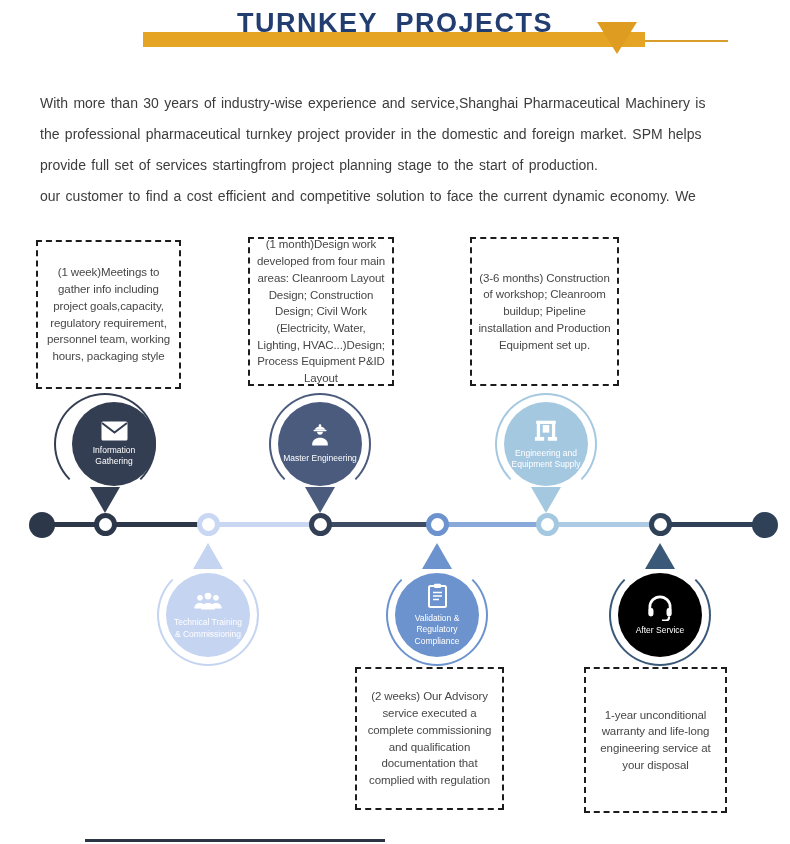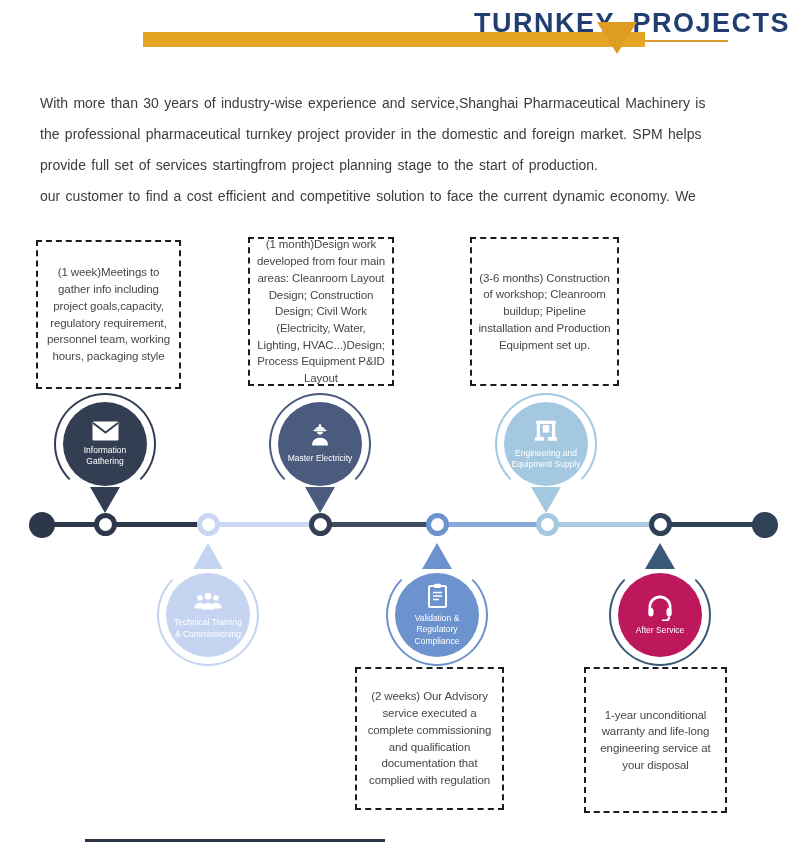--- a/index.html
+++ b/index.html
@@ -1,21 +1,21 @@
 <!DOCTYPE html>
 <html><head>
 <meta charset="utf-8">
 <style>
   html,body{margin:0;padding:0;background:#fff;}
   #page{position:relative;width:790px;height:844px;background:#fff;overflow:hidden;
         font-family:"Liberation Sans",sans-serif;}
 
   
   .title-bar{position:absolute;left:143px;top:32px;width:502px;height:15px;background:#E6A424;z-index:1;}
-  .page-title{position:absolute;left:0;right:0;top:8px;text-align:right;z-index:3;
+  .page-title{position:absolute;left:0;right:0;top:8px;text-align:center;z-index:3;
               font-size:27px;font-weight:bold;color:#223D6F;letter-spacing:1.5px;word-spacing:9px;}
   .hdr-tri{position:absolute;left:597px;top:22px;width:0;height:0;z-index:4;
            border-left:20px solid transparent;border-right:20px solid transparent;border-top:32px solid #DE9C20;}
   .hdr-line{position:absolute;left:645px;top:40px;width:83px;height:2px;background:#D99D2B;}
 
   
   .intro{position:absolute;left:40px;top:88px;width:724px;color:#3c3c3c;}
   .intro .line{height:31px;line-height:31px;white-space:nowrap;font-size:14px;word-spacing:1.5px;}
 
   
@@ -27,26 +27,26 @@
   .box2{left:470px;top:237px;width:149px;height:149px;}
   .box3{left:133px;top:667px;width:145px;height:148px;}
   .box4{left:355px;top:667px;width:149px;height:143px;}
   .box5{left:584px;top:667px;width:143px;height:146px;}
 
   
   .circle{position:absolute;width:84px;height:84px;border-radius:50%;z-index:3;
           display:flex;flex-direction:column;align-items:center;justify-content:center;}
   .circle .label{color:#fff;font-size:8.5px;text-align:center;white-space:pre-line;
                  line-height:1.3;margin-top:4px;width:82px;}
-  .c0{left:63px; top:402px;background:#343E52;}
+  .c0{left:72px; top:402px;background:#343E52;}
   .c1{left:278px;top:402px;background:#4A5B7E;}
   .c2{left:504px;top:402px;background:#A5C8E1;}
   .c3{left:166px;top:573px;background:#C4D4F1;}
   .c4{left:395px;top:573px;background:#6C93CE;}
-  .c5{left:618px;top:573px;background:#be185d;}
+  .c5{left:618px;top:573px;background:#000000;}
 
   .arc{position:absolute;width:98px;height:98px;border-radius:50%;border:2px solid;z-index:2;box-sizing:content-box;}
   .arc.top-row{border-bottom-color:transparent;}
   .arc.bottom-row{border-top-color:transparent;}
   .a0{left:54px; top:393px;border-color:#343E52 #343E52 transparent #343E52;}
   .a1{left:269px;top:393px;border-color:#4A5B7E #4A5B7E transparent #4A5B7E;}
   .a2{left:495px;top:393px;border-color:#A5C8E1 #A5C8E1 transparent #A5C8E1;}
   .a3{left:157px;top:564px;border-color:transparent #C4D4F1 #C4D4F1 #C4D4F1;}
   .a4{left:386px;top:564px;border-color:transparent #6C93CE #6C93CE #6C93CE;}
   .a5{left:609px;top:564px;border-color:transparent #3A5878 #3A5878 #3A5878;}
@@ -118,21 +118,21 @@
 
   <div class="arc top-row a1"></div>
   <div class="circle c1">
     <svg class="icon" width="26" height="26" viewBox="0 0 24 24" fill="#fff">
       <rect x="10.9" y="1.2" width="2.2" height="2.6" rx="0.8"></rect>
       <path d="M12 3.2c-2.4 0-4.3 1.3-4.9 3h9.8c-.6-1.7-2.5-3-4.9-3z"></path>
       <rect x="6" y="6.2" width="12" height="1.4" rx="0.7"></rect>
       <path d="M9.2 8h5.6c-.2 1.6-1.3 2.8-2.8 2.8S9.4 9.6 9.2 8z"></path>
       <path d="M4.8 19.5c0-3.6 3.2-5.9 7.2-5.9s7.2 2.3 7.2 5.9v1.2H4.8z"></path>
     </svg>
-    <div class="label">Master Electricity</div>
+    <div class="label">Master Engineering</div>
   </div>
   <div class="tri tri-down t1"></div>
 
   <div class="arc top-row a2"></div>
   <div class="circle c2">
     <svg class="icon" width="26" height="26" viewBox="0 0 24 24" fill="#fff">
       <rect x="3" y="2.5" width="18" height="3"></rect>
       <rect x="3.5" y="5.5" width="3" height="12"></rect>
       <rect x="17.5" y="5.5" width="3" height="12"></rect>
       <rect x="9" y="6.5" width="6" height="7"></rect>

